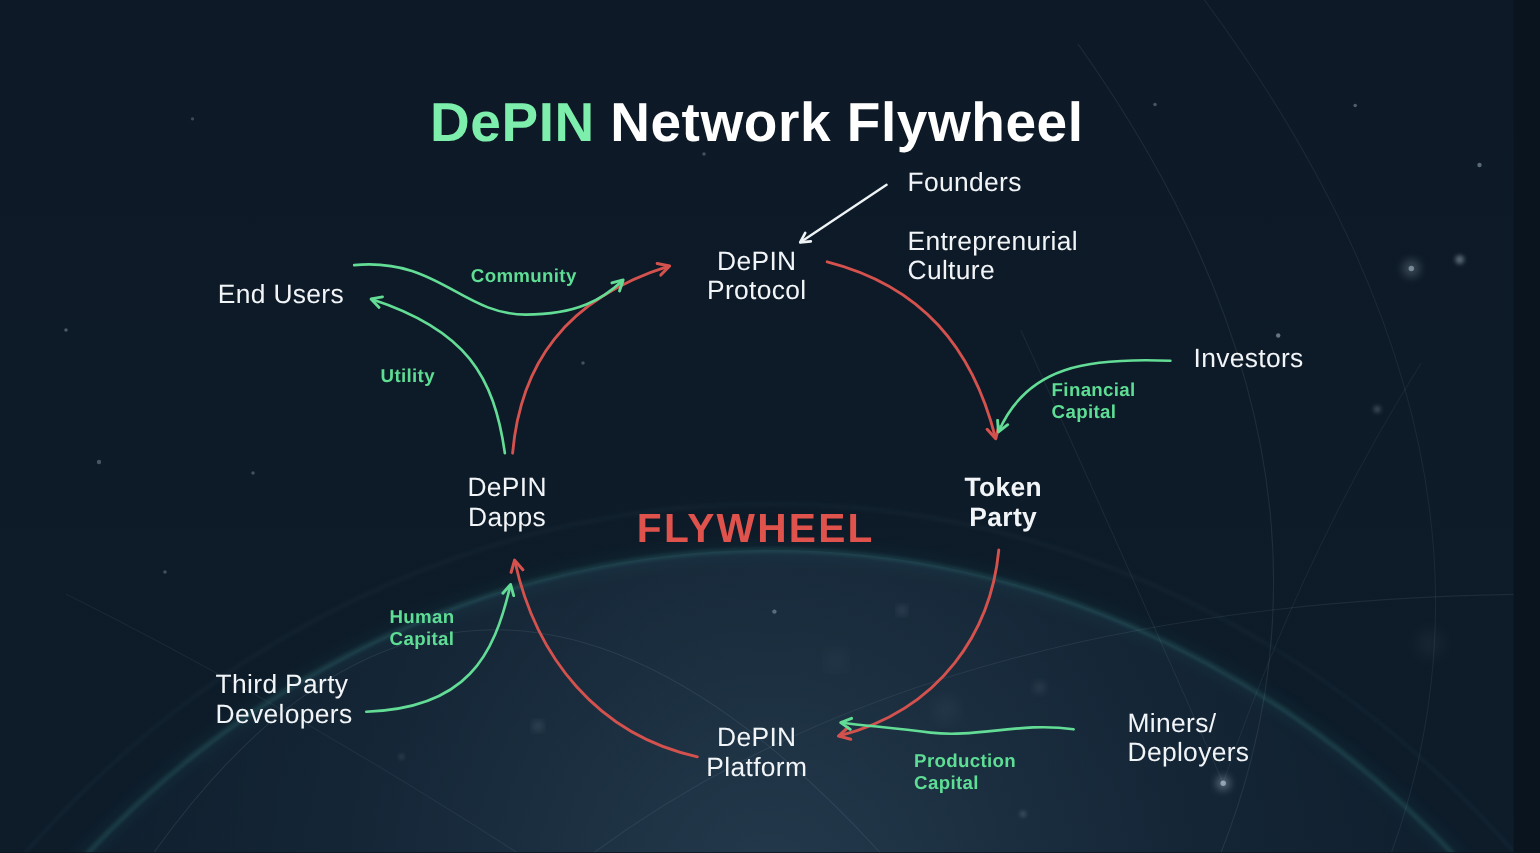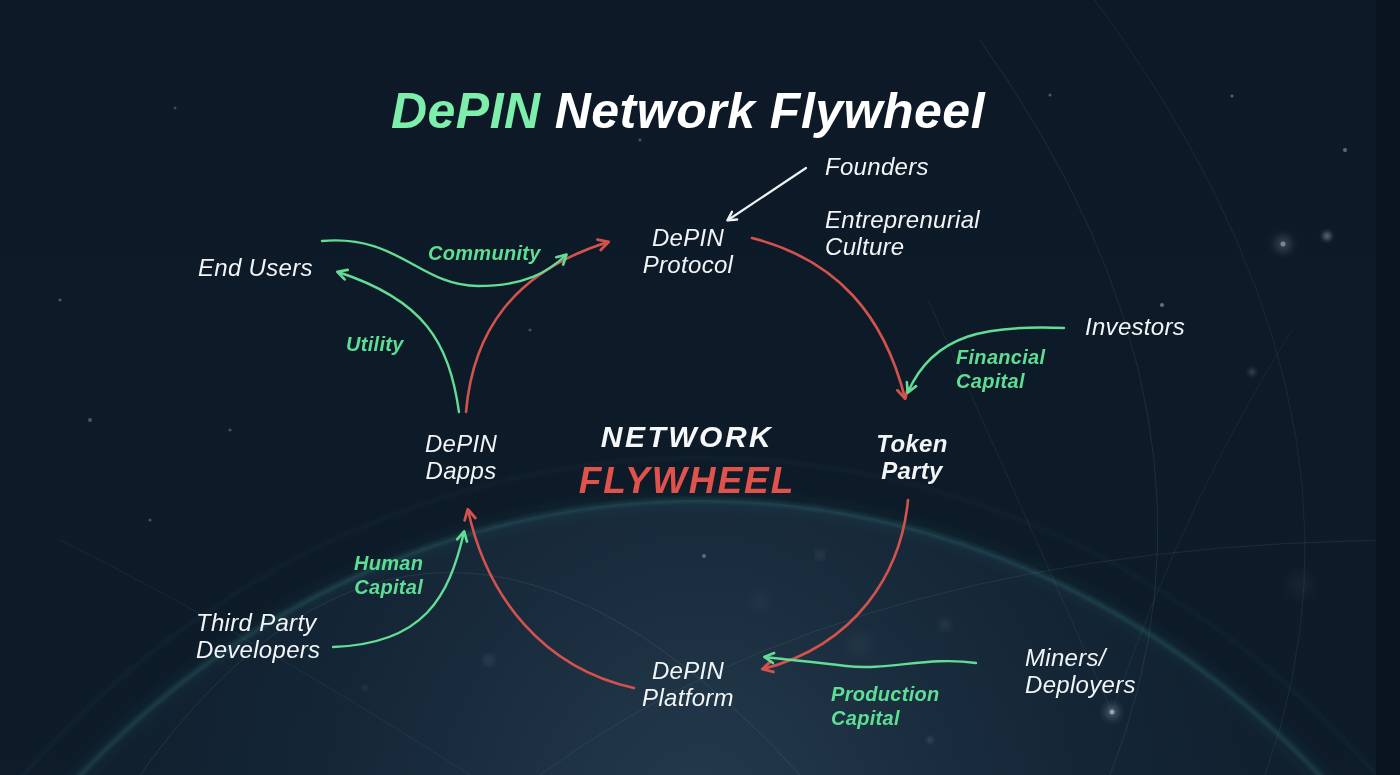--- a/index.html
+++ b/index.html
@@ -1,29 +1,28 @@
 <!DOCTYPE html>
 <html><head>
 <meta charset="utf-8">
 <style>
   html,body { margin:0; padding:0; background:#0a141f; }
   #stage {
     position:relative; width:1376px; height:775px; overflow:hidden;
     background: linear-gradient(180deg, #0d1926 0%, #0d1a27 45%, #0e1c2a 100%);
     font-family:"Liberation Sans", sans-serif;
-    font-style:italic;
     -webkit-font-smoothing:antialiased;
   }
   svg { position:absolute; left:0; top:0; }
   .lbl { position:absolute; color:#f2f5f8; white-space:pre-line; line-height:1.14; }
   .node { font-size:24px; font-weight:400; letter-spacing:0.3px; }
   .actor { font-size:24px; font-weight:400; letter-spacing:0.3px; }
   .bold { font-weight:700; }
   .cx { transform:translateX(-50%); text-align:center; }
-  .flow { font-size:20px; font-weight:700; color:#5edd94; letter-spacing:0.3px; line-height:1.2; }
+  .flow { font-size:17px; font-weight:700; color:#5edd94; letter-spacing:0.3px; line-height:1.2; }
   #title { position:absolute; left:0; right:0; top:48px; text-align:center;
            font-size:50px; font-weight:700; letter-spacing:0.5px; color:#ffffff; }
   #title .hl { color:#7deeab; }
   #title .rest { margin-left:14px; }
   .hub1 { font-size:30px; font-weight:700; letter-spacing:2.5px; color:#f5f7f9; }
   .hub2 { font-size:37px; font-weight:700; letter-spacing:2px; color:#e0524c; }
 </style>
 </head>
 <body>
 
@@ -123,21 +122,20 @@
       <path d="M 976 663 C 928 656 888 671 846 666 C 815 662 790 660 765 657" marker-end="url(#ah-green)"></path>
     </g>
 
     <path d="M 806 168 L 728 220" stroke="#eef3f6" stroke-width="2.2" fill="none" stroke-linecap="round" marker-end="url(#ah-white)"></path>
   </svg>
 
   <h1 id="title">
     <span class="hl">DePIN</span><span class="rest">Network Flywheel</span>
   </h1>
 
-  <div class="lbl hub1 cx" style="left:687px; top:420px;">NETWORK</div>
   <div class="lbl hub2 cx" style="left:687px; top:460px;">FLYWHEEL</div>
 
   <div class="lbl node cx" style="left:688px; top:224px;">DePIN
 Protocol</div>
   <div class="lbl node bold cx" style="left:912px; top:430px;">Token
 Party</div>
   <div class="lbl node cx" style="left:688px; top:657px;">DePIN
 Platform</div>
   <div class="lbl node cx" style="left:461px; top:430px;">DePIN
 Dapps</div>

